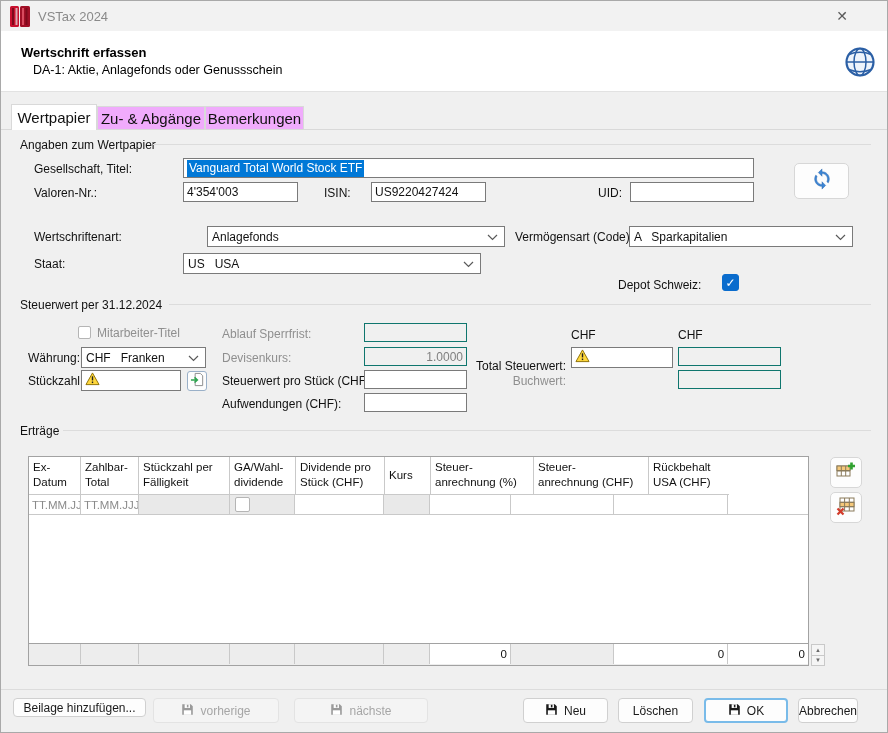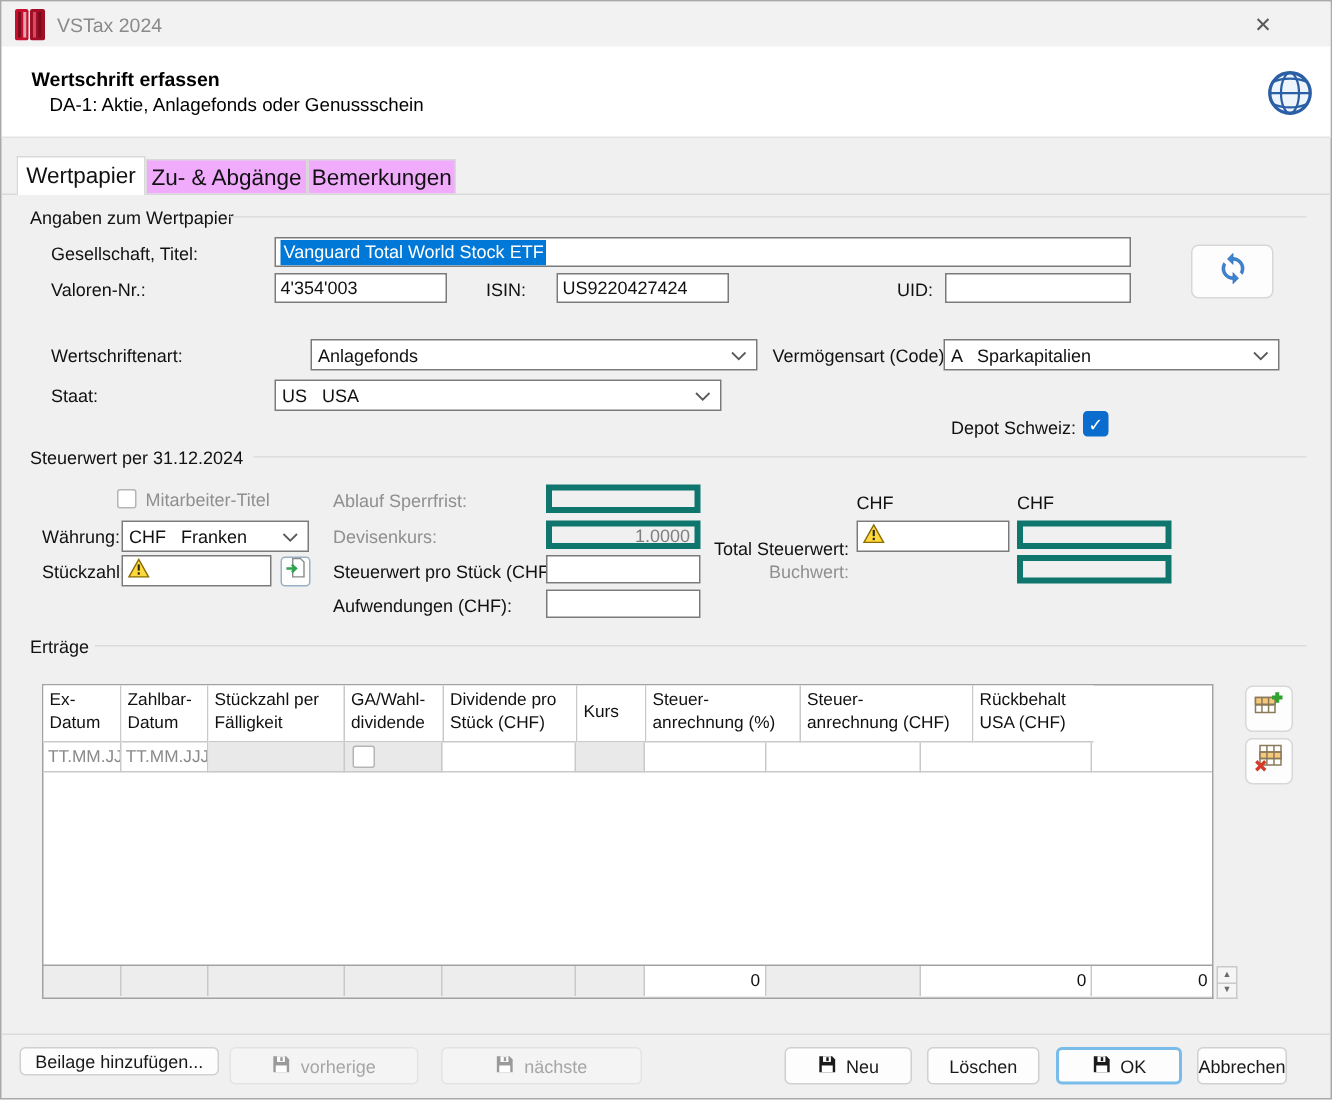--- a/index.html
+++ b/index.html
@@ -3,21 +3,21 @@
 <meta charset="utf-8">
 <style>
   html,body{margin:0;padding:0;background:#d8d8d8;font-family:"Liberation Sans",sans-serif;}
   .window{position:relative;width:888px;height:733px;background:#f0f0f0;border:1px solid #a9a9a9;
           box-sizing:border-box;overflow:hidden;font-family:"Liberation Sans",sans-serif;}
   .abs{position:absolute;box-sizing:border-box;}
   .lbl{font-size:12px;color:#111;white-space:nowrap;}
   .lbl-gray{color:#8f8f8f;}
   .tb{background:#fff;border:1px solid #7a7a7a;font-size:12px;color:#111;
       display:flex;align-items:center;padding:0 3px;overflow:hidden;white-space:nowrap;}
-  .tb-dis{background:#f0f0f0;border:4px solid #0f766e;color:#808080;}
+  .tb-dis{background:#f0f0f0;border:1px solid #0f766e;color:#808080;}
   .sel{background:#fff;border:1px solid #7a7a7a;font-size:12px;color:#111;
        display:flex;align-items:center;padding:0 4px;white-space:pre;cursor:default;}
   .chev{position:absolute;right:6px;top:50%;transform:translateY(-50%);}
   .titlebar{left:0;top:0;width:888px;height:30px;background:#f2f2f2;}
   .apptitle{font-size:13px;color:#8a8a8a;}
   .closebtn{display:flex;align-items:center;justify-content:center;font-size:14px;color:#5a5a5a;cursor:default;}
   .headerband{left:0;top:30px;width:888px;height:61px;background:#ffffff;border-bottom:1px solid #e2e2e2;}
   .htitle{font-weight:bold;font-size:13px;color:#000;}
   .hsub{font-size:12.5px;color:#000;}
   .tab{font-size:15px;color:#111;display:flex;align-items:center;justify-content:center;
@@ -146,21 +146,21 @@
   </div>
 
   <div class="abs lbl" style="left:33px;top:256px;">Staat:</div>
   <div class="abs sel" style="left:182px;top:252px;width:298px;height:21px;">
     <span>US   USA</span>
     <span class="chev"><svg width="11" height="7" viewBox="0 0 11 7">
           <polyline points="1,1 5.5,5.5 10,1" fill="none" stroke="#5a5a5a" stroke-width="1.2"></polyline>
         </svg></span>
   </div>
 
-  <div class="abs lbl" style="left:617px;top:277px;margin-left:16px;">Depot Schweiz:</div>
+  <div class="abs lbl" style="left:617px;top:277px;">Depot Schweiz:</div>
   <div class="abs cb-checked" style="left:721px;top:273px;width:17px;height:17px;">
     <span>✓</span>
   </div>
 
   <div class="abs grouplabel" style="left:19px;top:297px;">Steuerwert per 31.12.2024</div>
   <div class="abs groupline" style="left:168px;top:303px;width:702px;"></div>
 
   <div class="abs cb-empty" style="left:77px;top:325px;width:13px;height:13px;"></div>
   <div class="abs lbl lbl-gray" style="left:96px;top:325px;">Mitarbeiter-Titel</div>
 
@@ -232,21 +232,21 @@
   </div>
 
   <div class="abs grouplabel" style="left:19px;top:423px;">Erträge</div>
   <div class="abs groupline" style="left:62px;top:429px;width:808px;"></div>
 
   <div class="abs ttable" style="left:27px;top:455px;width:781px;height:188px;">
     <div class="trow">
       <div class="tcell th" style="width:52px;">Ex-
 Datum</div>
       <div class="tcell th" style="width:58px;">Zahlbar-
-Datum</div>
+Total</div>
       <div class="tcell th" style="width:91px;">Stückzahl per
 Fälligkeit</div>
       <div class="tcell th" style="width:66px;">GA/Wahl-
 dividende</div>
       <div class="tcell th" style="width:89px;">Dividende pro
 Stück (CHF)</div>
       <div class="tcell th" style="width:46px;display:flex;align-items:center;">Kurs</div>
       <div class="tcell th" style="width:103px;">Steuer-
 anrechnung (%)</div>
       <div class="tcell th" style="width:115px;">Steuer-

